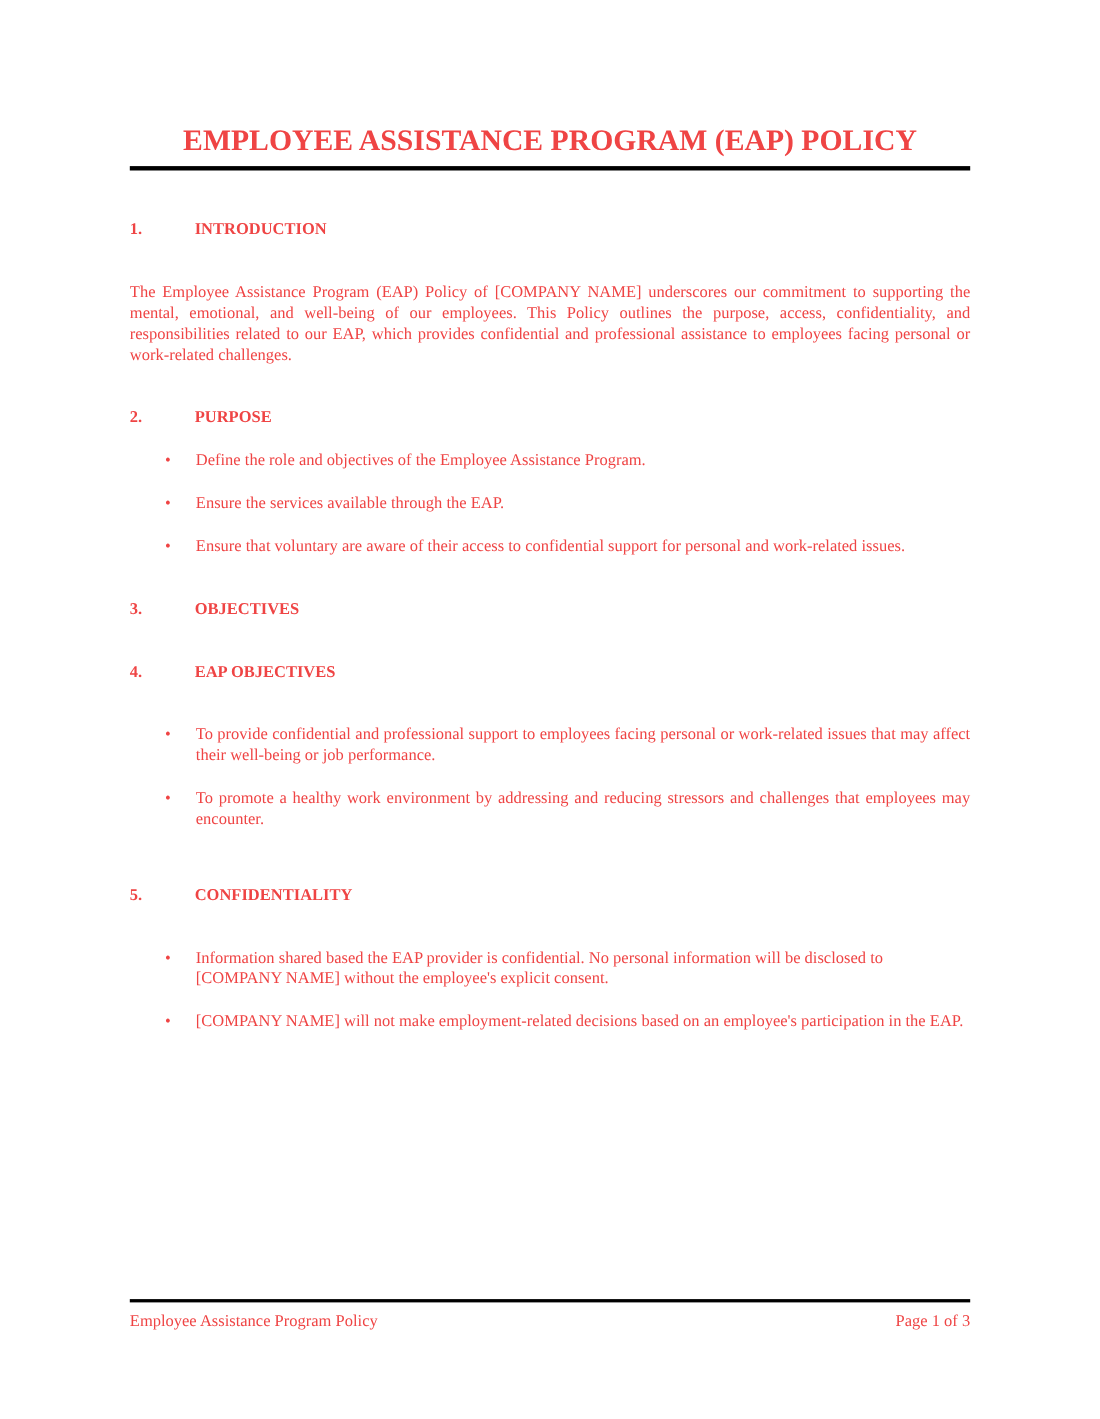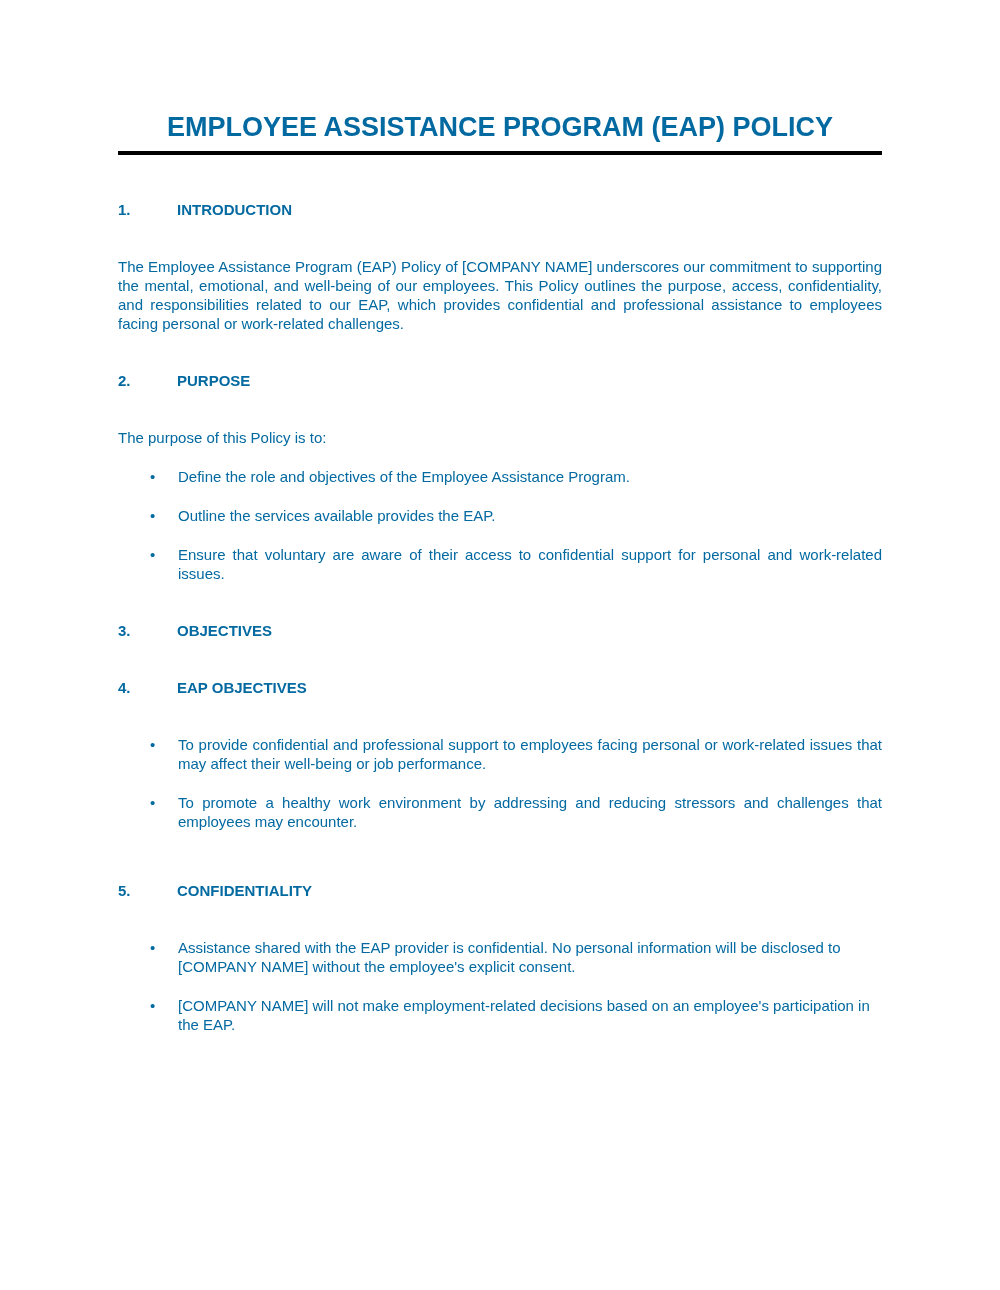--- a/index.html
+++ b/index.html
@@ -5,22 +5,22 @@
   html, body {
     margin: 0;
     padding: 0;
     background: #ffffff;
   }
   .page {
     position: relative;
     width: 1000px;
     height: 1290px;
     background: #ffffff;
-    color: #0369a1;
-    font-family: Liberation Sans, sans-serif;
+    color: #ef4444;
+    font-family: Liberation Serif, serif;
     font-size: 15px;
     line-height: 19px;
     overflow: hidden;
   }
   .content {
     position: absolute;
     left: 118px;
     top: 0;
     width: 764px;
   }
@@ -99,28 +99,27 @@
         <span class="sec-title">INTRODUCTION</span>
       </div>
       <p class="paragraph">The Employee Assistance Program (EAP) Policy of [COMPANY NAME] underscores our commitment to supporting the mental, emotional, and well-being of our employees. This Policy outlines the purpose, access, confidentiality, and responsibilities related to our EAP, which provides confidential and professional assistance to employees facing personal or work-related challenges.</p>
     </div>
 
     <div>
       <div class="section-heading">
         <span class="sec-num">2.</span>
         <span class="sec-title">PURPOSE</span>
       </div>
-      <p class="paragraph intro-line">The purpose of this Policy is to:</p>
       <div class="bullet">
         <span class="bullet-marker">•</span>
         <span class="bullet-text">Define the role and objectives of the Employee Assistance Program.</span>
       </div>
       <div class="bullet">
         <span class="bullet-marker">•</span>
-        <span class="bullet-text">Outline the services available provides the EAP.</span>
+        <span class="bullet-text">Ensure the services available through the EAP.</span>
       </div>
       <div class="bullet">
         <span class="bullet-marker">•</span>
         <span class="bullet-text">Ensure that voluntary are aware of their access to confidential support for personal and work-related issues.</span>
       </div>
     </div>
 
     <div>
       <div class="section-heading">
         <span class="sec-num">3.</span>
@@ -143,23 +142,27 @@
       </div>
     </div>
 
     <div>
       <div class="section-heading extra-space">
         <span class="sec-num">5.</span>
         <span class="sec-title">CONFIDENTIALITY</span>
       </div>
       <div class="bullet after-heading">
         <span class="bullet-marker">•</span>
-        <span class="bullet-text left">Assistance shared with the EAP provider is confidential. No personal information will be disclosed to [COMPANY NAME] without the employee's explicit consent.</span>
+        <span class="bullet-text left">Information shared based the EAP provider is confidential. No personal information will be disclosed to [COMPANY NAME] without the employee's explicit consent.</span>
       </div>
       <div class="bullet">
         <span class="bullet-marker">•</span>
         <span class="bullet-text left">[COMPANY NAME] will not make employment-related decisions based on an employee's participation in the EAP.</span>
       </div>
     </div>
 
   </div>
 
+  <div class="footer">
+    <span>Employee Assistance Program Policy</span>
+    <span>Page 1 of 3</span>
+  </div>
 </div>
 
 </body></html>

